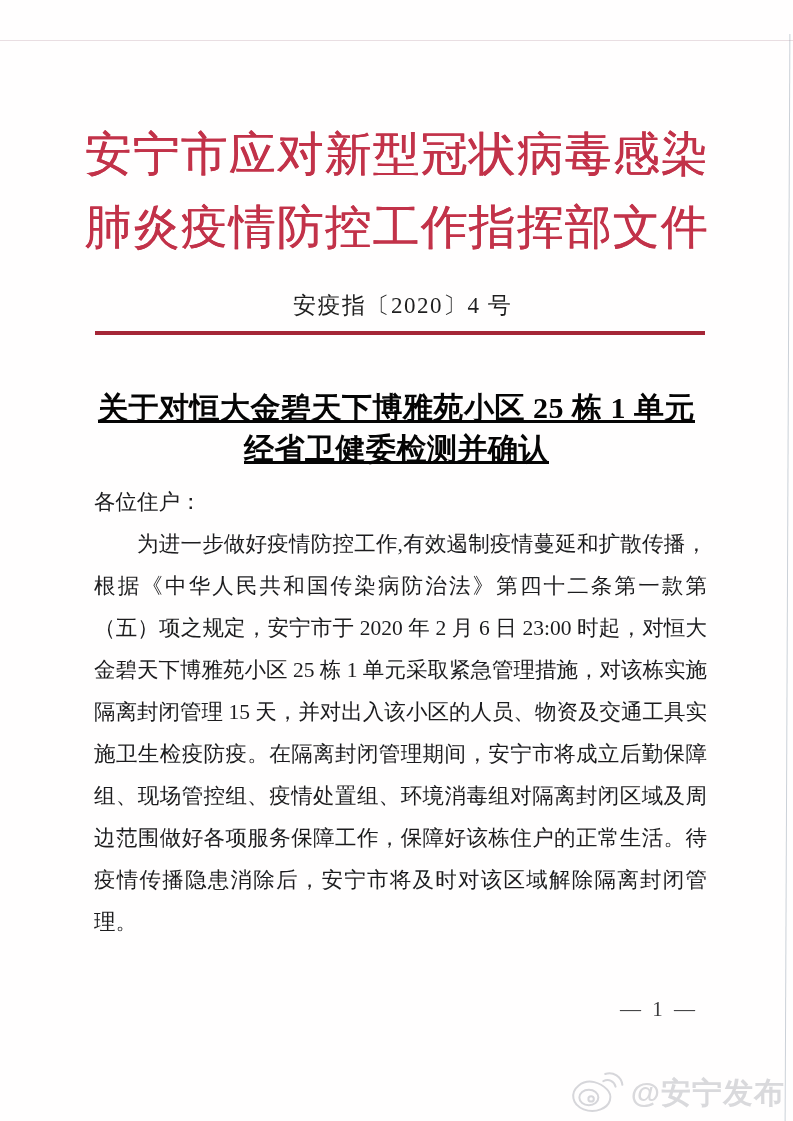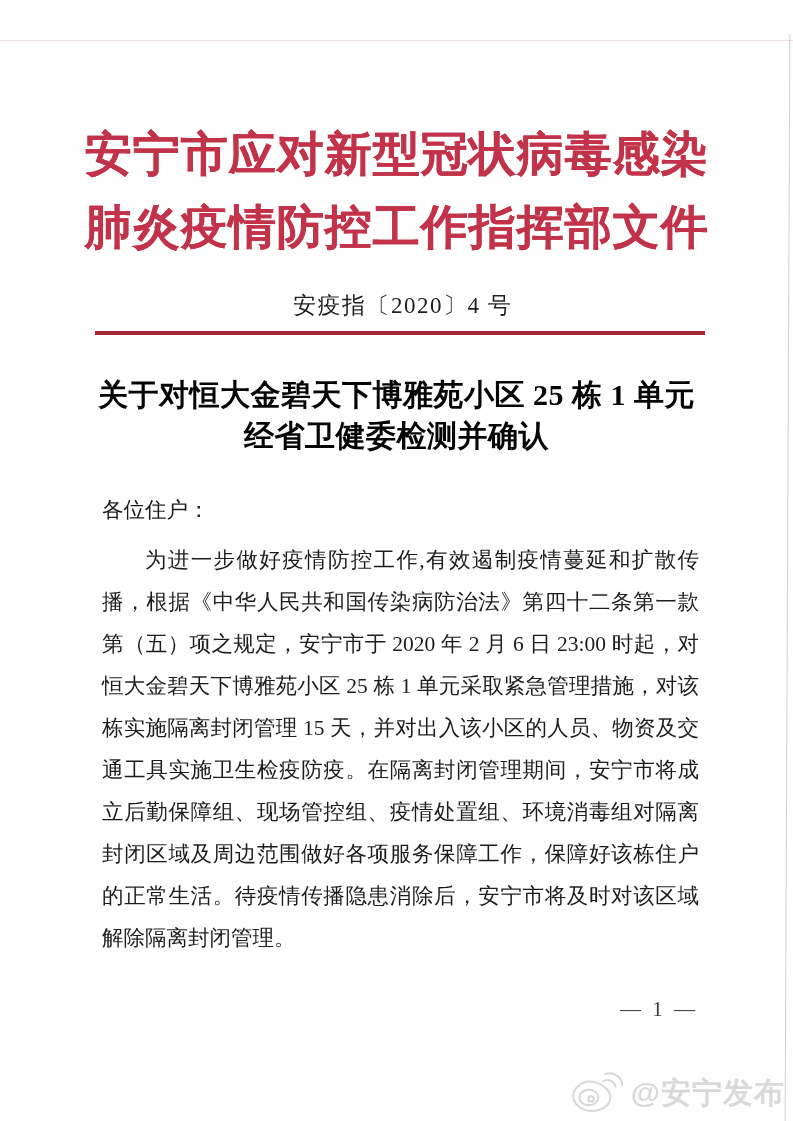--- a/index.html
+++ b/index.html
@@ -24,21 +24,21 @@
   .scan-v{
     position:absolute;top:34px;bottom:0;right:5px;width:1px;
     background:rgba(140,156,170,0.45);
     transform:rotate(0.25deg);
   }
   
   .red-header{
     position:absolute;top:118px;left:0;right:0;
     text-align:center;
     color:var(--header-red,#c23249);
-    font-weight:bold;
+    font-weight:normal;
     font-size:47px;
     line-height:73px;
     letter-spacing:1px;
     text-shadow:0.6px 0 0 var(--header-red,#c23249);
   }
   .doc-number{
     position:absolute;top:290px;left:0;right:0;
     text-align:center;
     font-size:23px;
     letter-spacing:1.5px;
@@ -60,21 +60,21 @@
     letter-spacing:0.5px;
   }
   .doc-body{
     position:absolute;top:481px;left:94px;
     width:613px;
     font-size:21.5px;
     line-height:42px;
     text-align:justify;
     color:var(--body-text,#1c1c1e);
   }
-  .doc-body p{margin:8px;}
+  .doc-body p{margin:0;}
   .doc-body p.indent{text-indent:2em;}
   .page-number{
     position:absolute;top:997px;right:95px;
     font-size:21px;
     letter-spacing:3px;
     color:#3a3a3c;
   }
   .watermark{
     position:absolute;right:8px;bottom:4px;
     display:flex;align-items:center;gap:5px;
@@ -97,21 +97,21 @@
 
   <header class="red-header">
     <div>安宁市应对新型冠状病毒感染</div>
     <div>肺炎疫情防控工作指挥部文件</div>
   </header>
 
   <div class="doc-number">安疫指〔2020〕4 号</div>
 
   <div class="red-rule"></div>
 
-  <h1 class="notice-title" style="margin:0;">
+  <h1 class="notice-title" style="margin:13px;text-decoration:underline;">
     <div>关于对恒大金碧天下博雅苑小区 25 栋 1 单元</div>
     <div>经省卫健委检测并确认</div>
   </h1>
 
   <div class="doc-body">
     <p>各位住户：</p>
     <p class="indent">为进一步做好疫情防控工作,有效遏制疫情蔓延和扩散传播，根据《中华人民共和国传染病防治法》第四十二条第一款第（五）项之规定，安宁市于 2020 年 2 月 6 日 23:00 时起，对恒大金碧天下博雅苑小区 25 栋 1 单元采取紧急管理措施，对该栋实施隔离封闭管理 15 天，并对出入该小区的人员、物资及交通工具实施卫生检疫防疫。在隔离封闭管理期间，安宁市将成立后勤保障组、现场管控组、疫情处置组、环境消毒组对隔离封闭区域及周边范围做好各项服务保障工作，保障好该栋住户的正常生活。待疫情传播隐患消除后，安宁市将及时对该区域解除隔离封闭管理。</p>
   </div>
 
   <div class="page-number">— 1 —</div>

